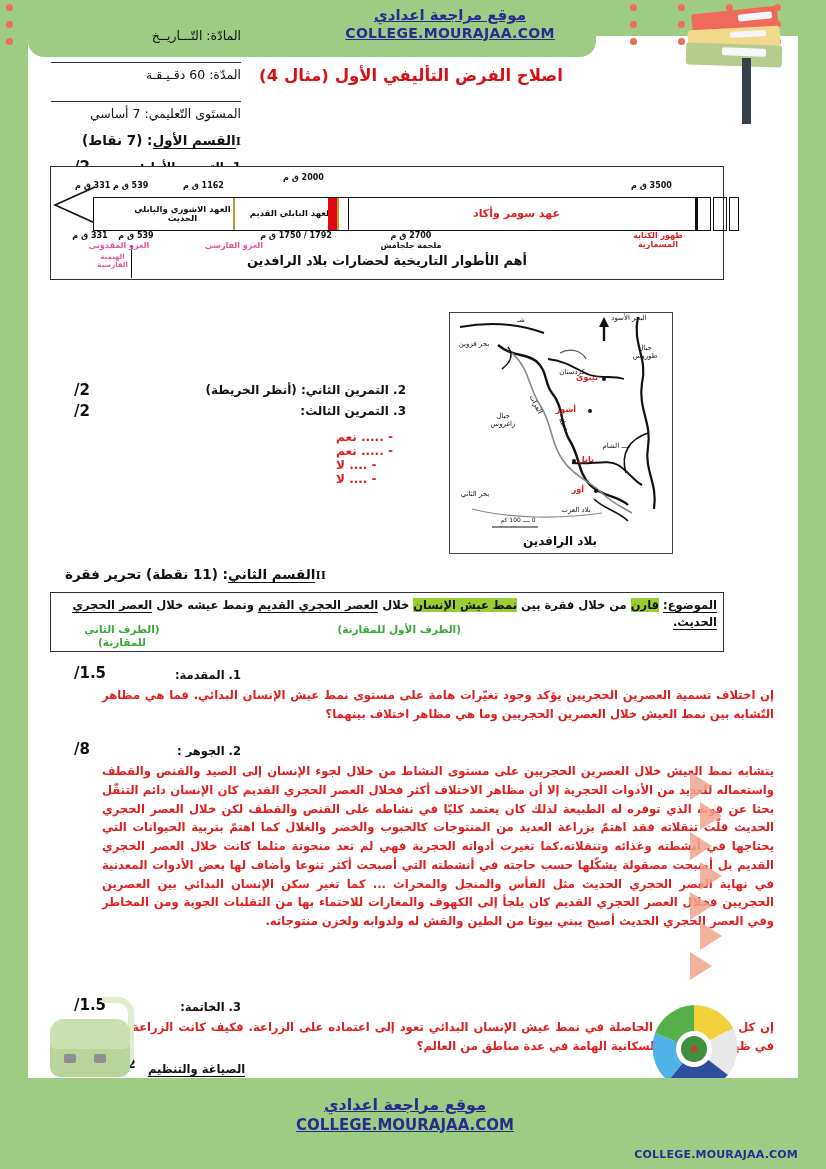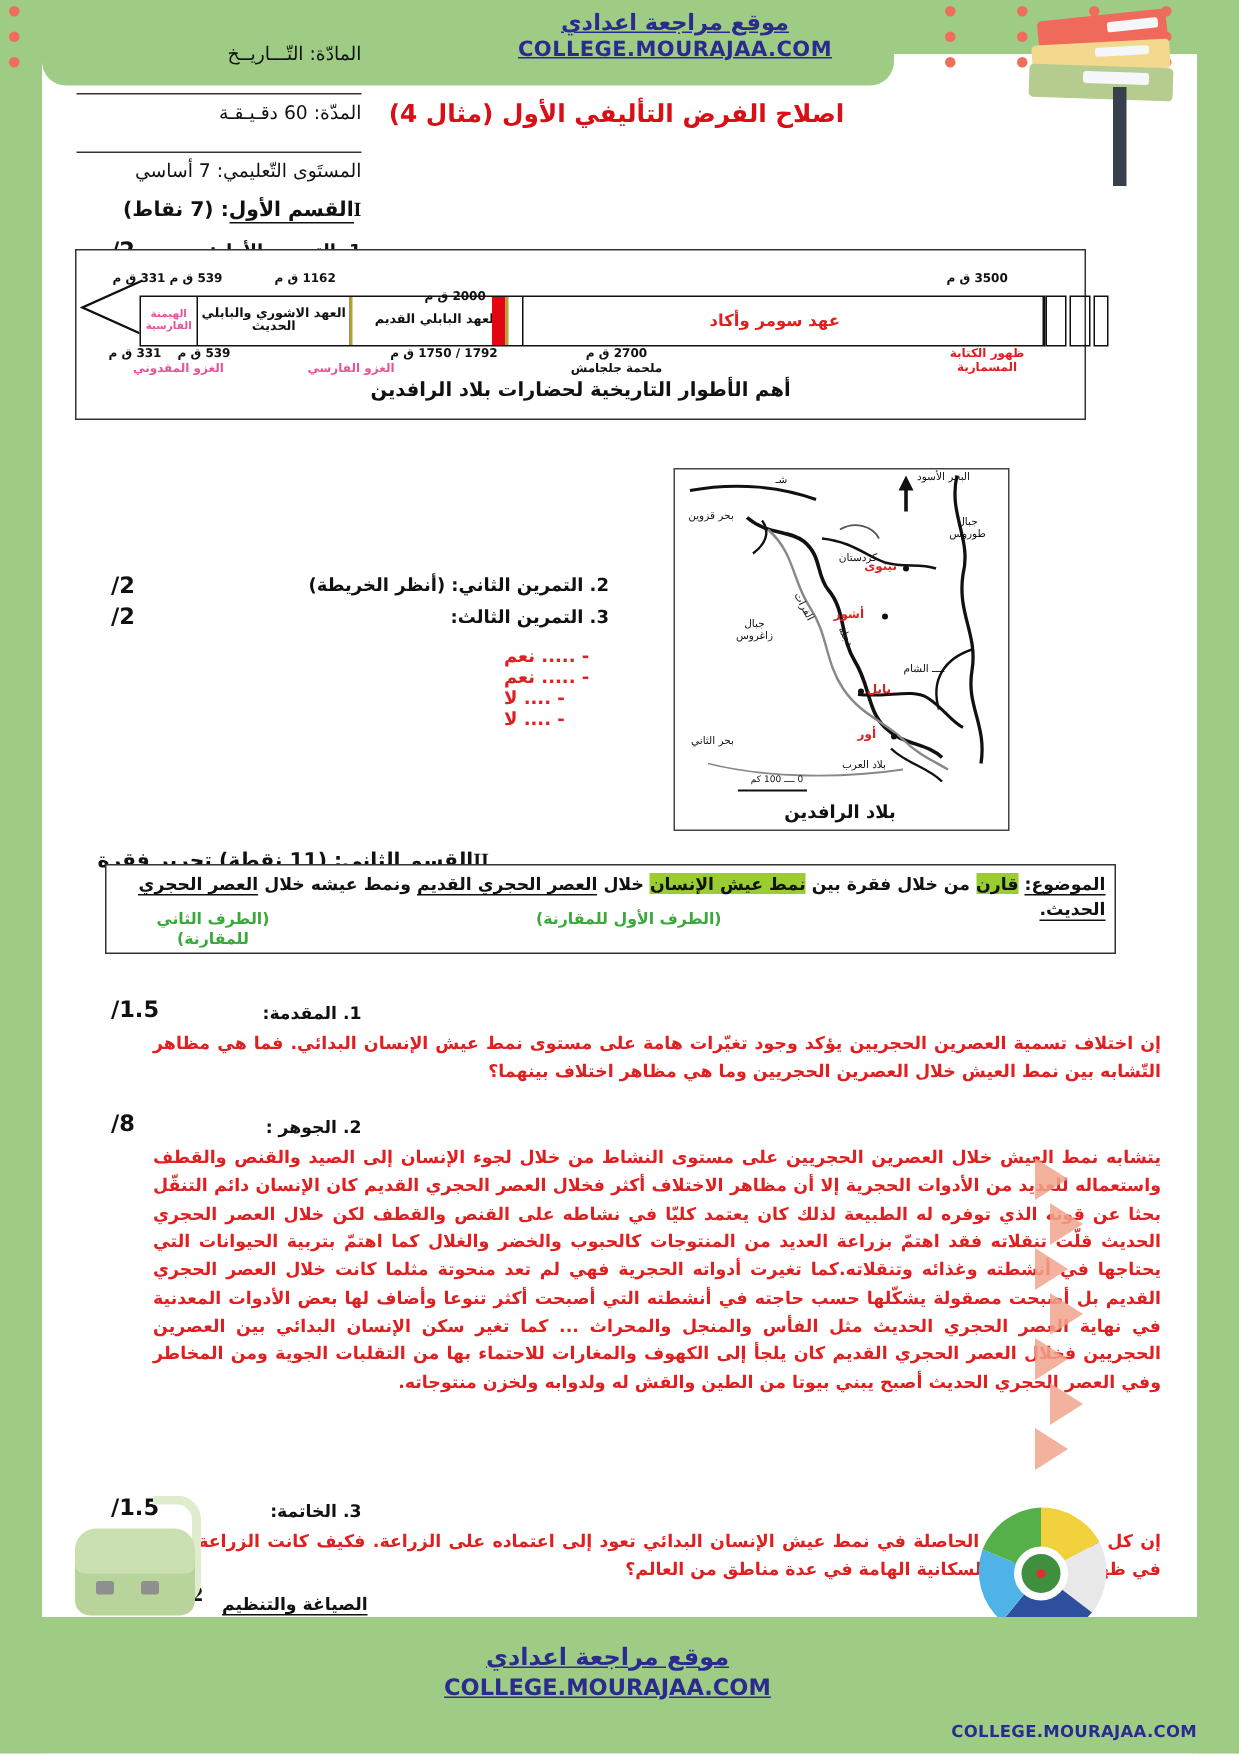--- a/index.html
+++ b/index.html
@@ -88,21 +88,21 @@
 
   
   .map-box{position:absolute;left:449px;top:312px;width:222px;height:240px;border:1px solid #444;background:#fff;}
   .map-cap{position:absolute;left:449px;top:534px;width:222px;text-align:center;font-size:12px;font-weight:bold;color:#111;}
   .map-lbl{position:absolute;font-size:7px;color:#111;line-height:1.1;text-align:center;}
   .map-city{position:absolute;font-size:8px;color:#e02020;font-weight:bold;}
   .map-pt{position:absolute;width:4px;height:4px;border-radius:50%;background:#111;}
 
   
   .subject-box{
-    position:absolute;left:50px;top:576px;width:672px;height:58px;border:1px solid #333;background:#fff;margin-left:20px;
+    position:absolute;left:50px;top:592px;width:672px;height:58px;border:1px solid #333;background:#fff;
   }
   .hl{background:#9acd32;}
   .sub-line{font-size:11.5px;font-weight:bold;color:#111;line-height:1.5;}
   .under{border-bottom:1px solid #111;}
   .green-note{color:#3aa83a;font-size:10.5px;font-weight:bold;}
 
   
   .para{
     position:absolute;color:#e02020;font-weight:bold;font-size:11.6px;line-height:1.62;
     text-align:justify;
@@ -232,34 +232,34 @@
     </div>
     <div class="tl-seg red-lbl" style="left:243px;width:359px;border-right:none;">
       <span>عهد سومر وأكاد</span>
     </div>
     <div class="tl-seg" style="left:140px;width:115px;">
       <span>العهد البابلي القديم</span>
     </div>
     <div class="tl-seg" style="left:38px;width:102px;">
       <span>العهد الاشوري والبابلي الحديث</span>
     </div>
-    <div class="tl-seg pink" style="left:0px;width:38px;">
+    <div class="tl-seg pink" style="left:0px;width:38px;margin-top:48px;">
       <span>الهيمنة الفارسية</span>
     </div>
     <div class="tl-redbar" style="left:234px;"></div>
     <div class="tl-olive" style="left:139px;"></div>
     <div class="tl-olive" style="left:243px;"></div>
   </div>
 
   <div class="tl-endbox" style="left:646px;top:30px;width:12px;"></div>
   <div class="tl-endbox" style="left:662px;top:30px;width:12px;"></div>
   <div class="tl-endbox" style="left:678px;top:30px;width:8px;"></div>
 
   <div class="tl-tick-top" style="left:580px;top:14px;">3500 ق م</div>
-  <div class="tl-tick-top" style="left:232px;top:26px;">2000 ق م</div>
+  <div class="tl-tick-top" style="left:232px;top:6px;">2000 ق م</div>
   <div class="tl-tick-top" style="left:132px;top:14px;">1162 ق م</div>
   <div class="tl-tick-top" style="left:62px;top:14px;">539 ق م</div>
   <div class="tl-tick-top" style="left:24px;top:14px;">331 ق م</div>
 
   <div class="tl-tick-bot" style="left:320px;top:64px;width:80px;">2700 ق م</div>
   <div class="tl-tick-bot" style="left:190px;top:64px;width:110px;">1792 / 1750 ق م</div>
   <div class="tl-tick-bot" style="left:56px;top:64px;width:58px;">539 ق م</div>
   <div class="tl-tick-bot" style="left:14px;top:64px;width:50px;">331 ق م</div>
 
   <div class="tl-tick-bot" style="left:320px;top:74px;width:80px;">ملحمة جلجامش</div>

